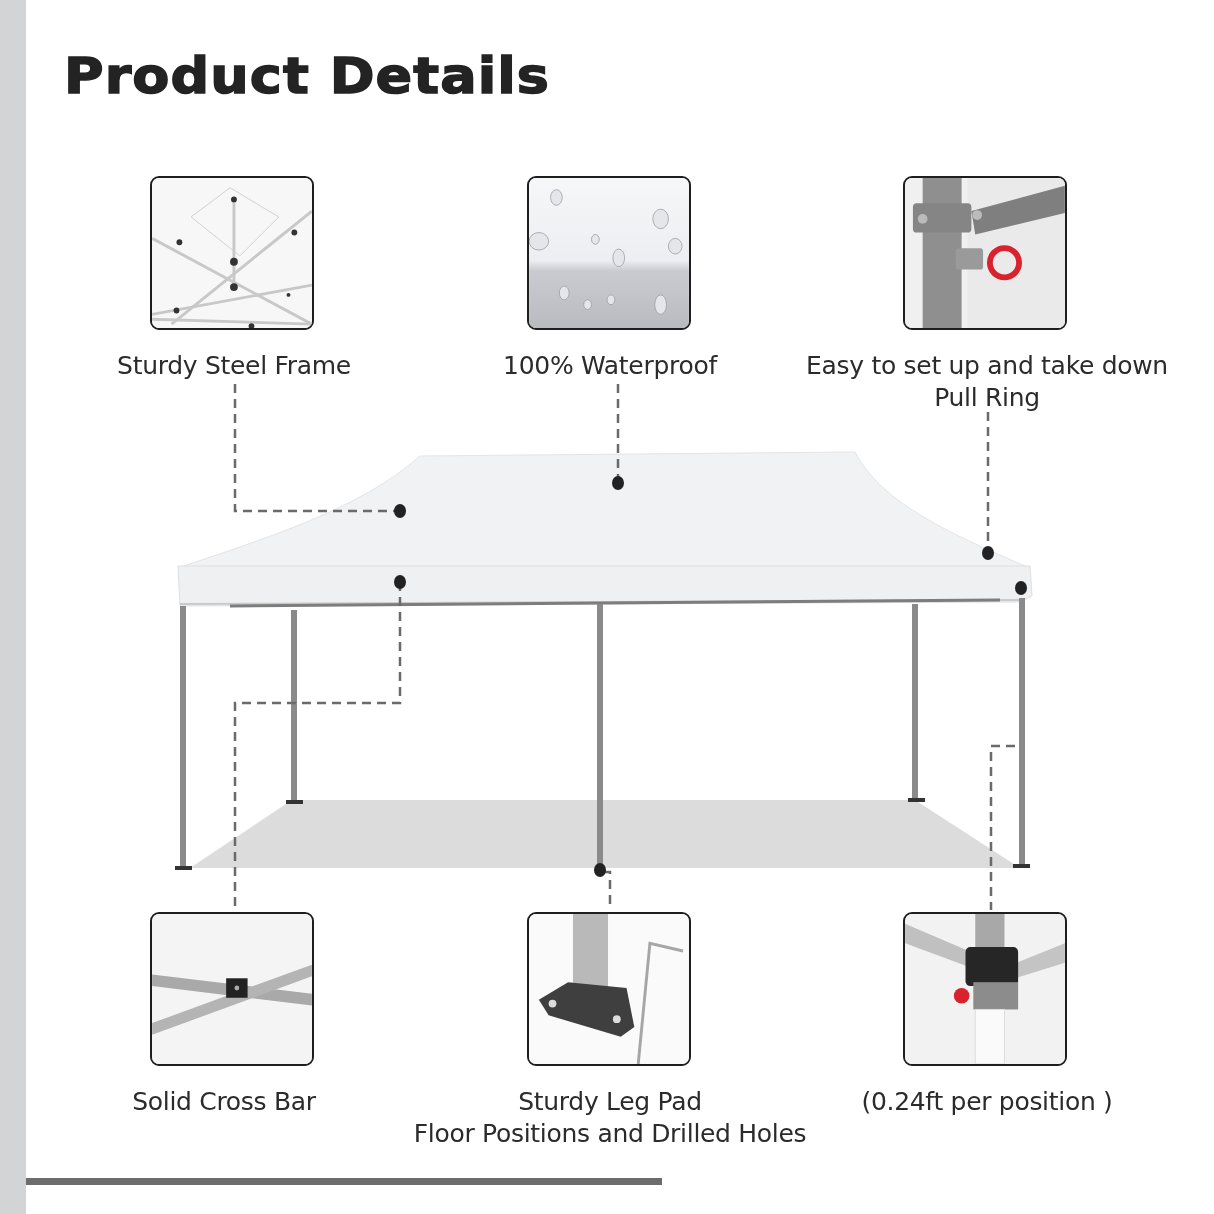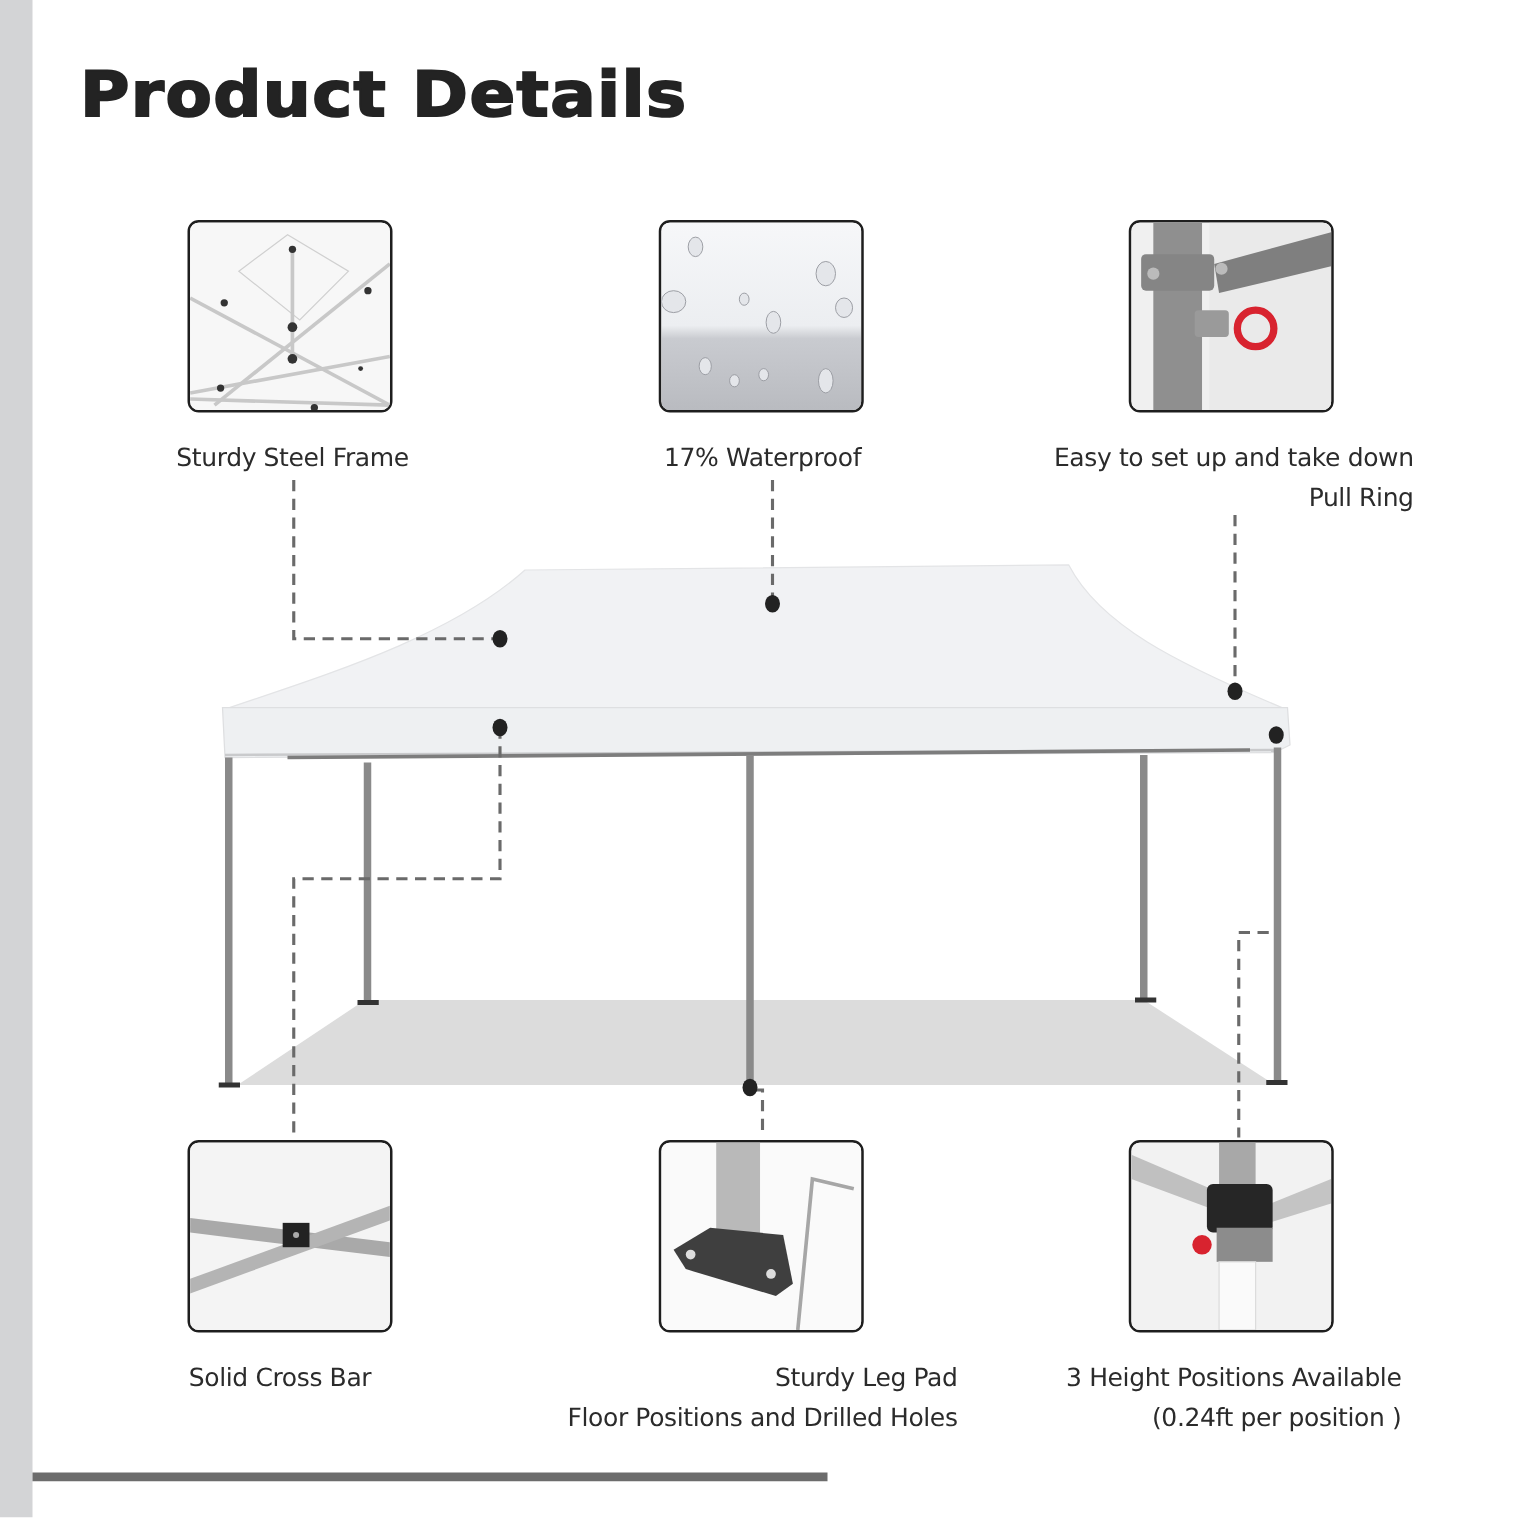--- a/index.html
+++ b/index.html
@@ -5,21 +5,21 @@
   html, body { margin:0; padding:0; }
   body { width:1214px; height:1214px; background:#ffffff; position:relative; overflow:hidden;
          font-family:"DejaVu Sans", sans-serif; color:#222; }
   .side-bar { position:absolute; left:0; top:0; width:26px; height:1214px; background:#d3d4d6; }
   .page-title { position:absolute; left:64px; top:46px; margin:0; font-family:"DejaVu Sans", sans-serif;
        font-weight:900; font-size:50px; letter-spacing:1px; color:#232323; line-height:60px;
        transform:scaleX(1.08); transform-origin:left center; -webkit-text-stroke:1.5px #232323; }
   .thumb { position:absolute; width:164px; height:154px; border:2.5px solid #1e1e1e; border-radius:9px;
            overflow:hidden; background:#f2f2f2; box-sizing:border-box; }
   .thumb svg { width:100%; height:100%; display:block; }
-  .caption { position:absolute; text-align:right; font-size:20px; line-height:32px; color:#2b2b2b;
+  .caption { position:absolute; text-align:center; font-size:25px; line-height:32px; color:#2b2b2b;
              font-family:"DejaVu Sans", sans-serif; white-space:nowrap; transform:translateX(-50%); letter-spacing:-0.3px; }
   .caption span { display:block; }
   .bottom-rule { position:absolute; left:26px; top:1178px; width:636px; height:7px; background:#6c6c6c; }
   .tent { position:absolute; left:0; top:0; width:1214px; height:1214px; pointer-events:none; }
 </style>
 </head>
 <body>
 
 <div class="side-bar"></div>
 
@@ -115,21 +115,21 @@
       <ellipse cx="150" cy="70" rx="7" ry="8"></ellipse>
         <ellipse cx="135" cy="130" rx="6" ry="10"></ellipse>
       <ellipse cx="36" cy="118" rx="5" ry="7"></ellipse>
         <ellipse cx="68" cy="63" rx="4" ry="5"></ellipse>
       <ellipse cx="84" cy="125" rx="4" ry="5"></ellipse>
         <ellipse cx="60" cy="130" rx="4" ry="5"></ellipse>
     </g>
   </svg>
 </div>
 <div class="caption" style="left:610px; top:350px;">
-  <span>17% Waterproof</span>
+  <span>100% Waterproof</span>
 </div>
 
 <div class="thumb" style="left:903px; top:176px;">
   <svg viewBox="0 0 164 154">
     <rect width="164" height="154" fill="#f0f0f0"></rect>
     <rect x="64" y="0" width="100" height="154" fill="#eaeaea"></rect>
     <rect x="18" y="0" width="40" height="154" fill="#8f8f8f"></rect>
     <rect x="8" y="26" width="60" height="30" rx="4" fill="#858585"></rect>
     <polygon points="68,34 164,8 164,36 72,58" fill="#7f7f7f"></polygon>
     <circle cx="18" cy="42" r="5" fill="#bbb"></circle>
@@ -177,17 +177,16 @@
     <polygon points="0,10 70,40 70,56 0,30" fill="#c0c0c0"></polygon>
     <polygon points="164,30 100,56 100,70 164,50" fill="#c4c4c4"></polygon>
     <rect x="72" y="0" width="30" height="60" fill="#a8a8a8"></rect>
     <rect x="62" y="34" width="54" height="40" rx="5" fill="#262626"></rect>
     <rect x="70" y="70" width="46" height="28" fill="#8c8c8c"></rect>
     <rect x="72" y="98" width="30" height="56" fill="#fafafa" stroke="#dcdcdc"></rect>
     <circle cx="58" cy="84" r="8" fill="#d8232f"></circle>
   </svg>
 </div>
 <div class="caption" style="left:987px; top:1086px;">
-  <span>3 Height Positions Available</span>
   <span>(0.24ft per position )</span>
 </div>
 
 <div class="bottom-rule"></div>
 
 </body></html>

